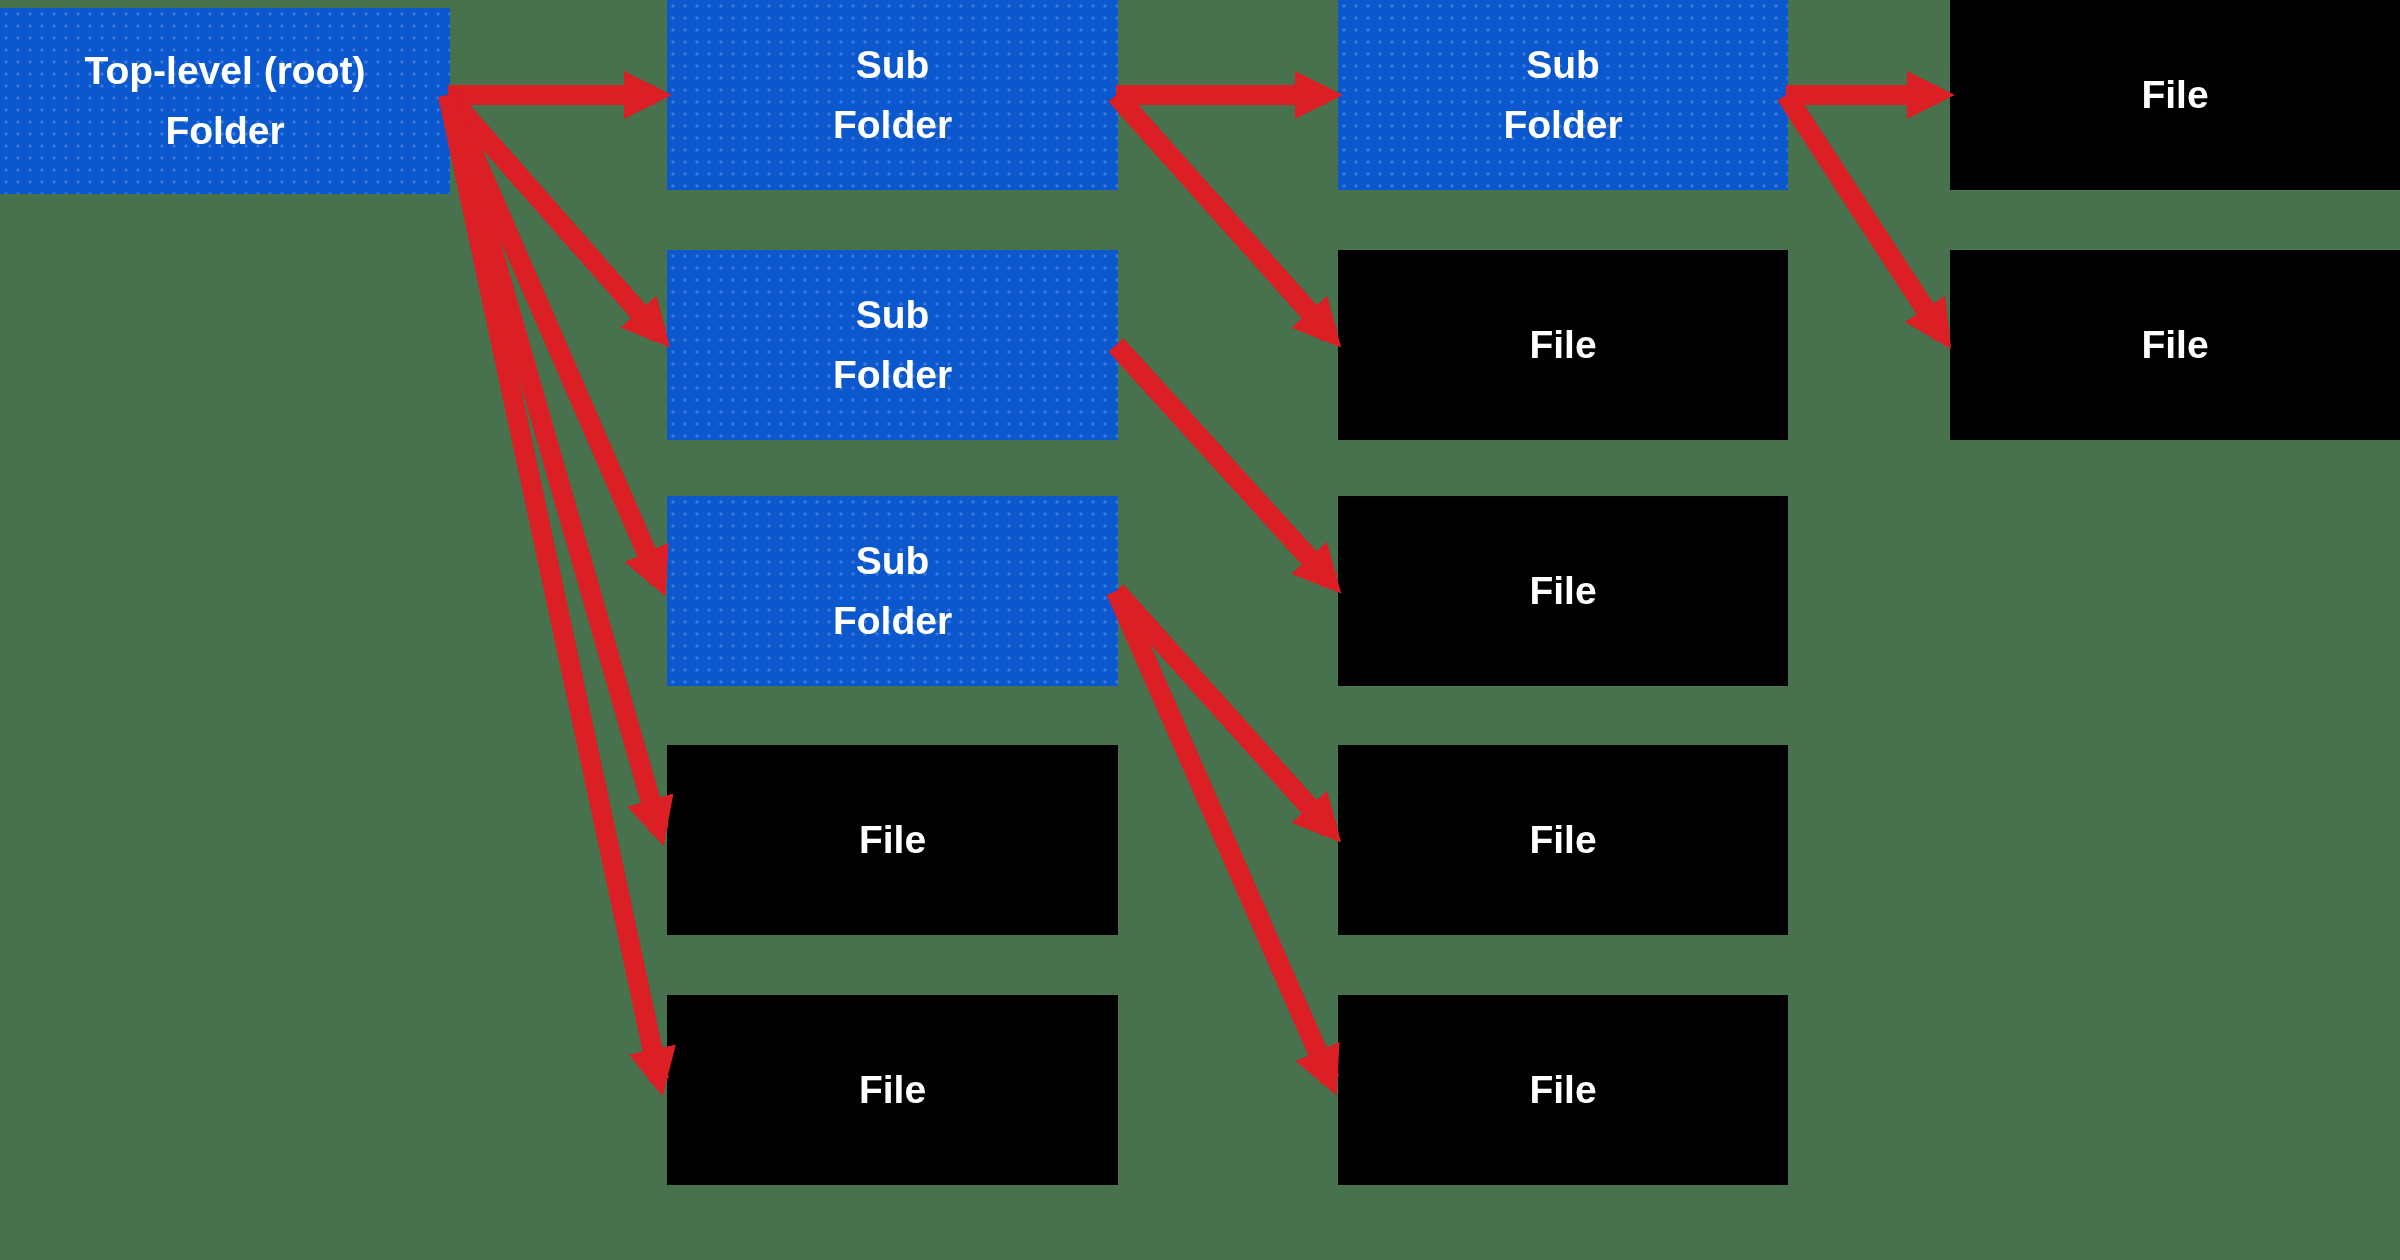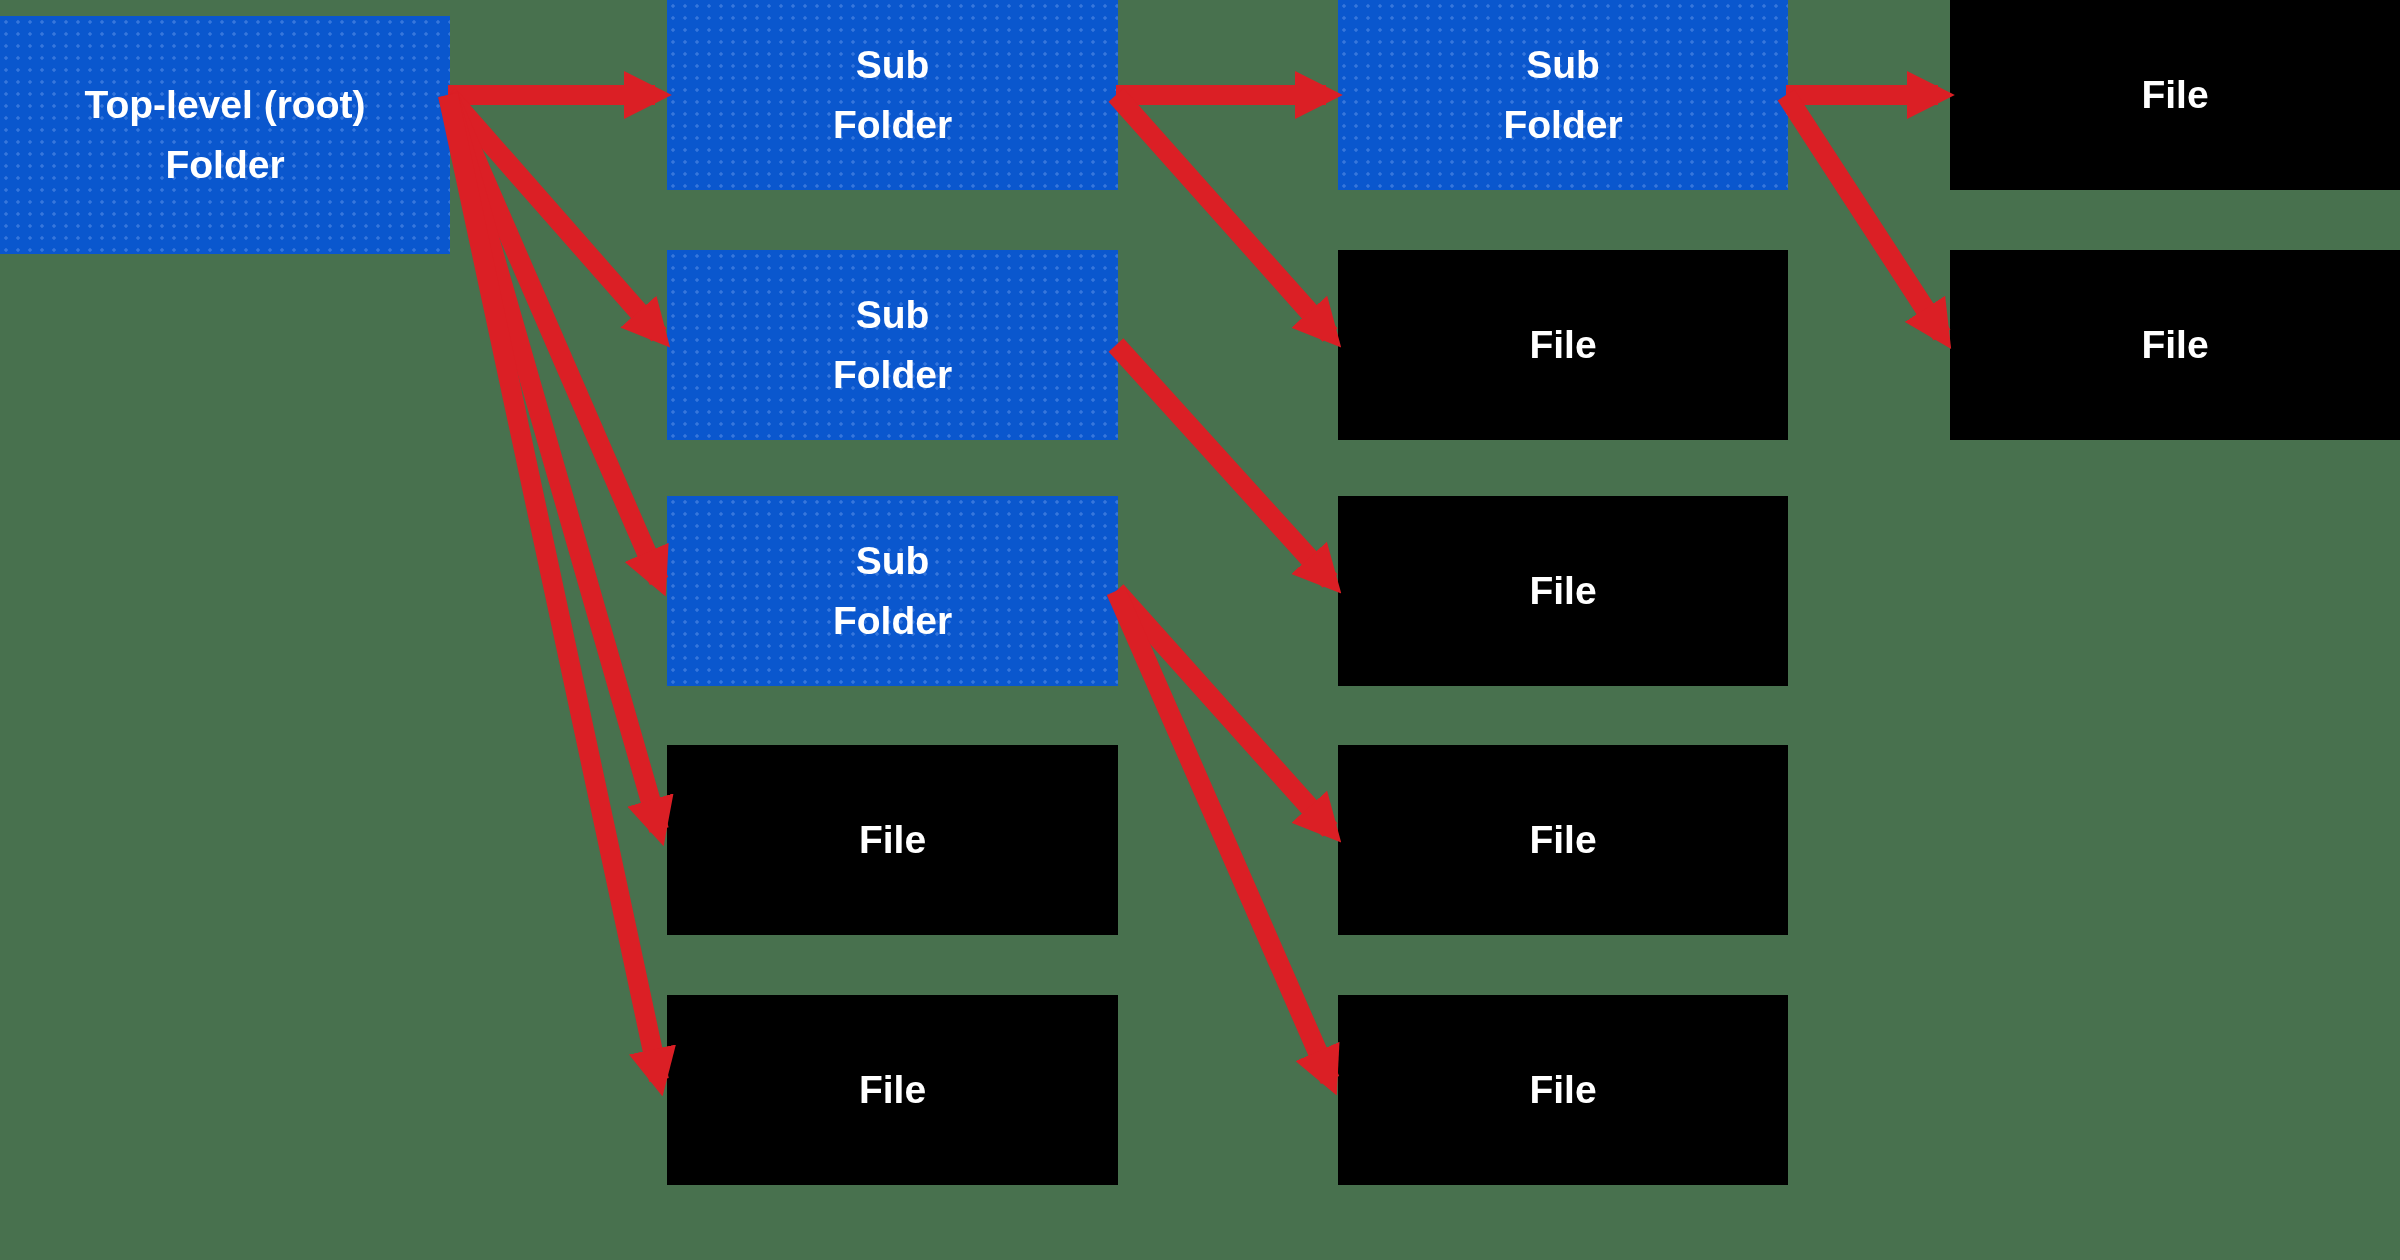--- a/index.html
+++ b/index.html
@@ -41,21 +41,21 @@
   .c1 { left: 0px;    width: 450px; }
   .c2 { left: 667px;  width: 451px; }
   .c3 { left: 1338px; width: 450px; }
   .c4 { left: 1950px; width: 450px; }
   
   .r1 { top: 0px;    height: 190px; }
   .r2 { top: 250px;  height: 190px; }
   .r3 { top: 496px;  height: 190px; }
   .r4 { top: 745px;  height: 190px; }
   .r5 { top: 995px;  height: 190px; }
-  .root-box { top: 16px; height: 238px; }
+  .root-box { top: 8px; height: 186px; }
   .arrow-layer {
     position: absolute;
     left: 0; top: 0;
     width: 2400px;
     height: 1260px;
     z-index: 2;
     pointer-events: none;
   }
   .arrow-line {
     stroke: var(--red);

